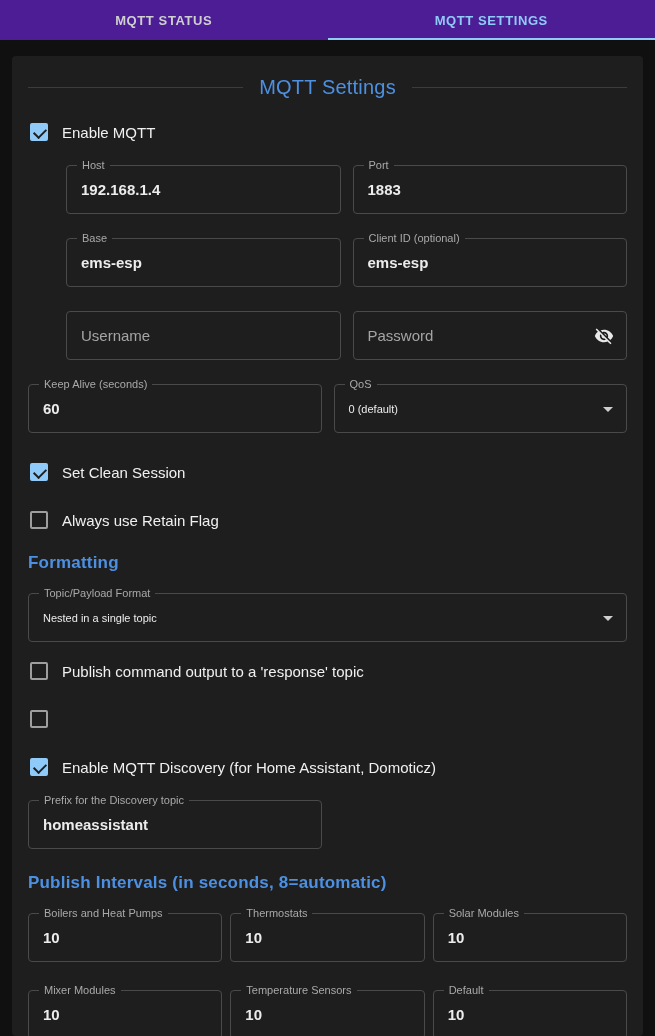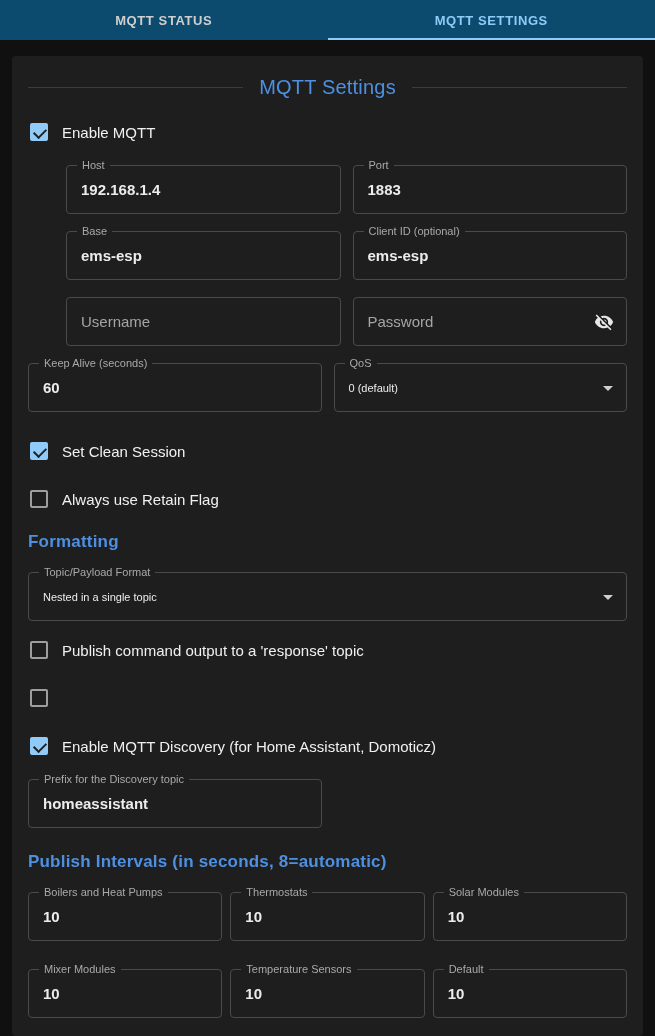--- a/index.html
+++ b/index.html
@@ -3,21 +3,21 @@
 <meta charset="utf-8">
 <style>
   * { box-sizing: border-box; margin: 0; padding: 0; }
   html,body { width:655px; height:1036px; overflow:hidden; }
   body {
     background:#101010;
     font-family:"Liberation Sans", sans-serif;
     color:#ececec;
   }
   
-  .tabbar { height:40px; display:flex; background:#0c4a6e; }
+  .tabbar { height:40px; display:flex; background:#4c1d95; }
   .tab {
     flex:1; display:flex; align-items:center; justify-content:center;
     color:#cfcfcf; font-size:13px; font-weight:700; letter-spacing:.6px;
     position:relative; cursor:pointer; text-transform:uppercase;
   }
   .tab.active { color:#90caf9; }
   .tab.active::after {
     content:""; position:absolute; left:0; right:0; bottom:0; height:2px;
     background:#90caf9;
   }
@@ -76,21 +76,21 @@
   .select { display:flex; align-items:center; cursor:pointer; }
   .fvalue { font-size:11px; font-weight:500; color:#ececec; padding:0 14px; }
   .arrow {
     position:absolute; right:13px; top:50%; margin-top:-2px;
     width:0; height:0; border-left:5px solid transparent;
     border-right:5px solid transparent; border-top:5px solid #cfcfcf;
   }
   
   .mb18 { margin-bottom:30px; }
   .mb20 { margin-bottom:20px; }
-  .mb22 { margin-bottom:17px;padding-left:38px; }
+  .mb22 { margin-bottom:24px;padding-left:38px; }
   .mb24 { margin-bottom:24px; }
   .half { width:calc(50% - 6px); }
   
   .save-btn {
     margin-top:24px; display:inline-flex; align-items:center; gap:8px;
     background:transparent; border:1px solid rgba(144,202,249,.55);
     border-radius:5px; padding:5px 15px 5px 11px; cursor:pointer;
     color:#90caf9; font-size:13px; font-weight:700; letter-spacing:.6px;
     font-family:"Liberation Sans", sans-serif;
   }

